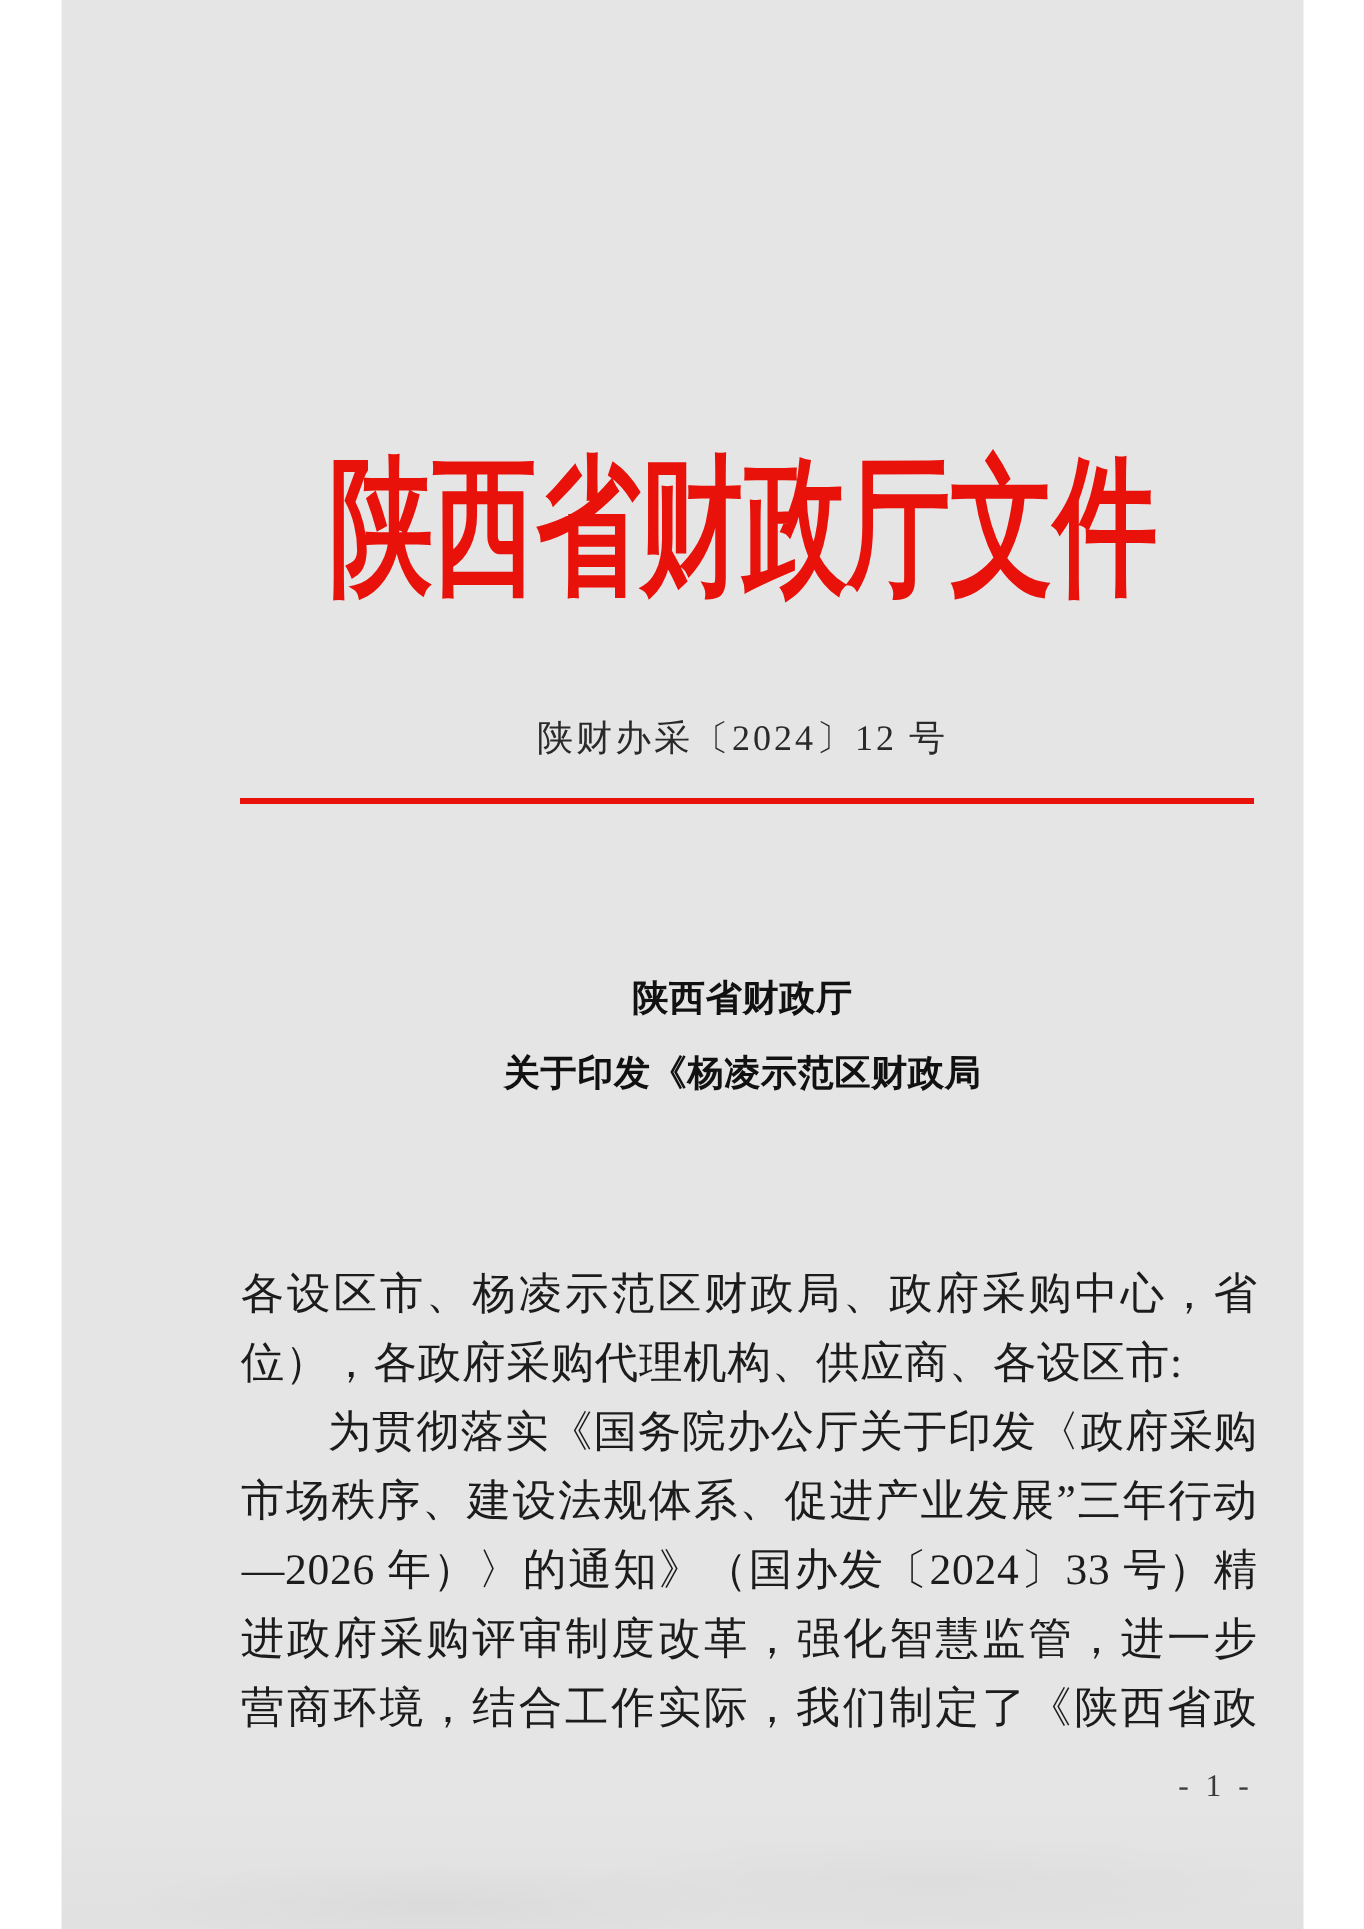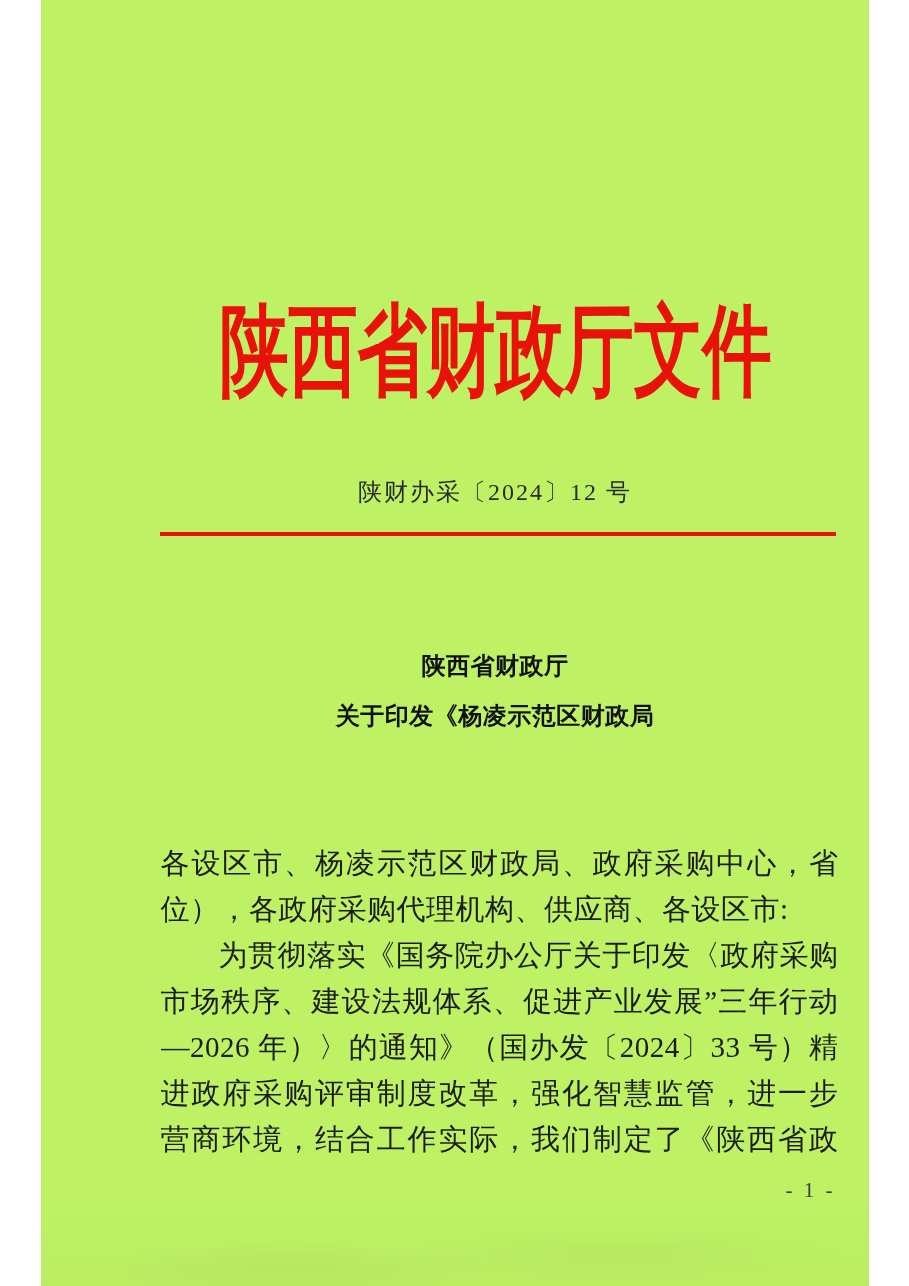--- a/index.html
+++ b/index.html
@@ -6,21 +6,21 @@
     margin: 0;
     padding: 0;
     background: #ffffff;
     font-family: "Liberation Serif", "DejaVu Serif", serif;
   }
   .page {
     position: relative;
     width: 828px;
     height: 1286px;
     margin: 0 auto;
-    background: #bef264;
+    background: #e5e5e5;
     overflow: hidden;
   }
   
   .scan-shade {
     position: absolute;
     left: 0;
     right: 0;
     bottom: 0;
     height: 90px;
     background:

